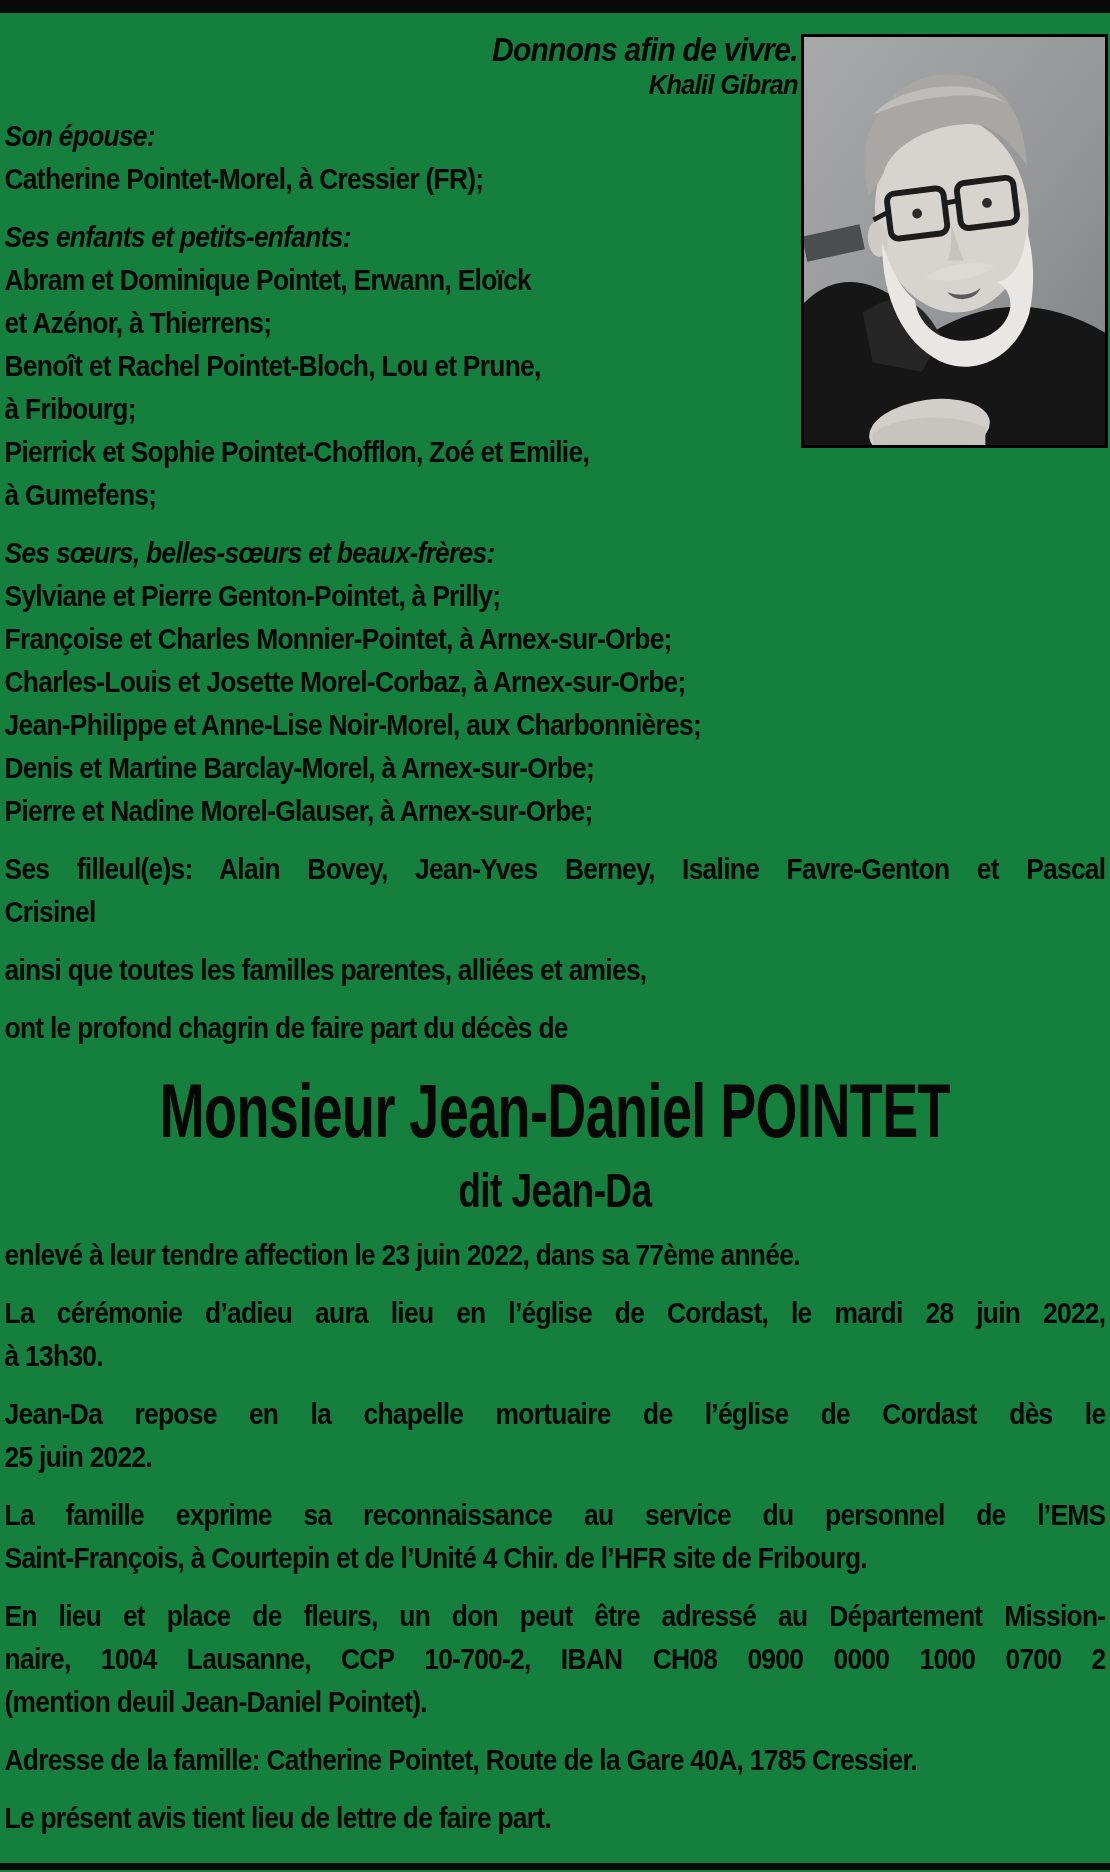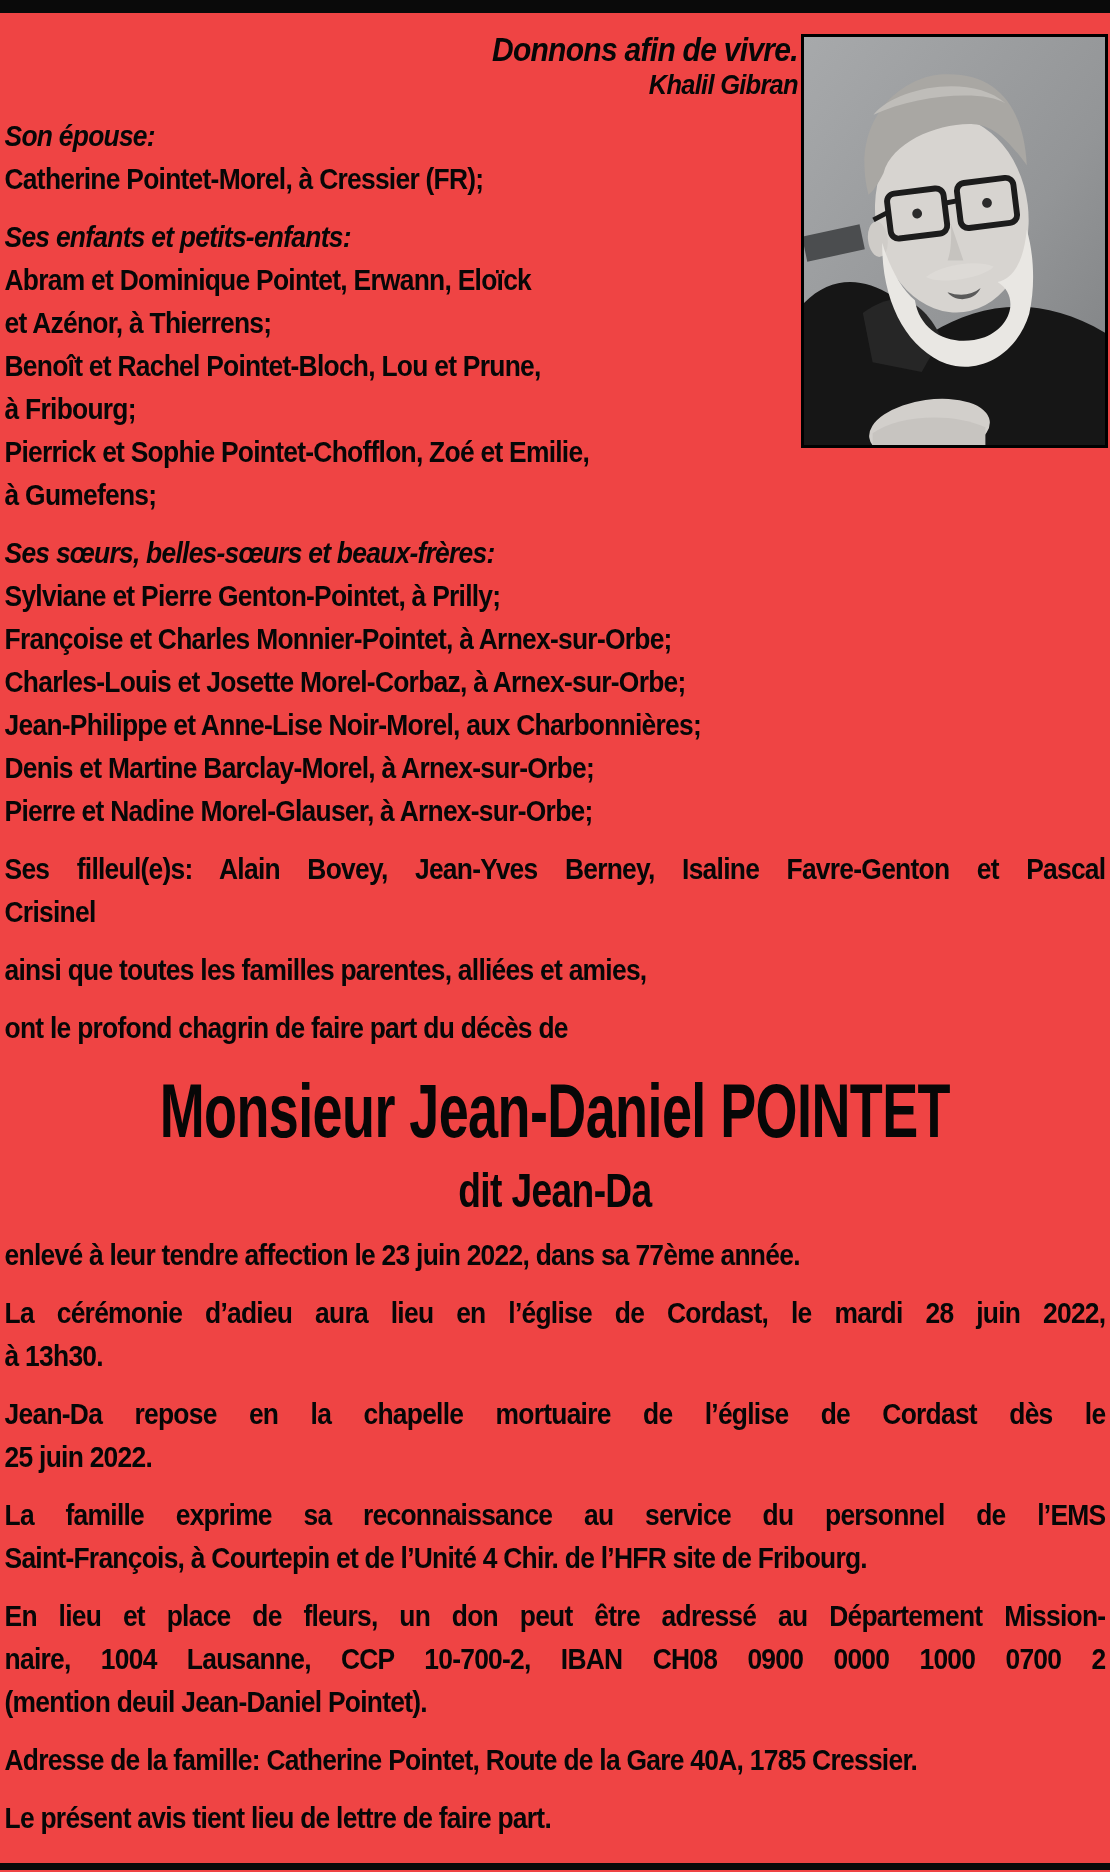--- a/index.html
+++ b/index.html
@@ -1,21 +1,21 @@
 <!DOCTYPE html>
 <html lang="fr"><head>
 <meta charset="utf-8">
 <style>
   html, body { margin: 0; padding: 0; background: #e8e8e8; }
   .page {
     position: relative;
     width: 1110px;
     height: 1872px;
     margin: 0 auto;
-    background: #ef4444;
+    background: #15803d;
     overflow: hidden;
     font-family: "Liberation Sans", sans-serif;
     font-weight: 700;
     color: #070707;
   }
   .bar { position: absolute; left: 0; right: 0; background: #0a0a0a; }
   .bar-top { top: 0; height: 13px; }
   .bar-bottom { bottom: 2px; height: 7px; }
 
   

